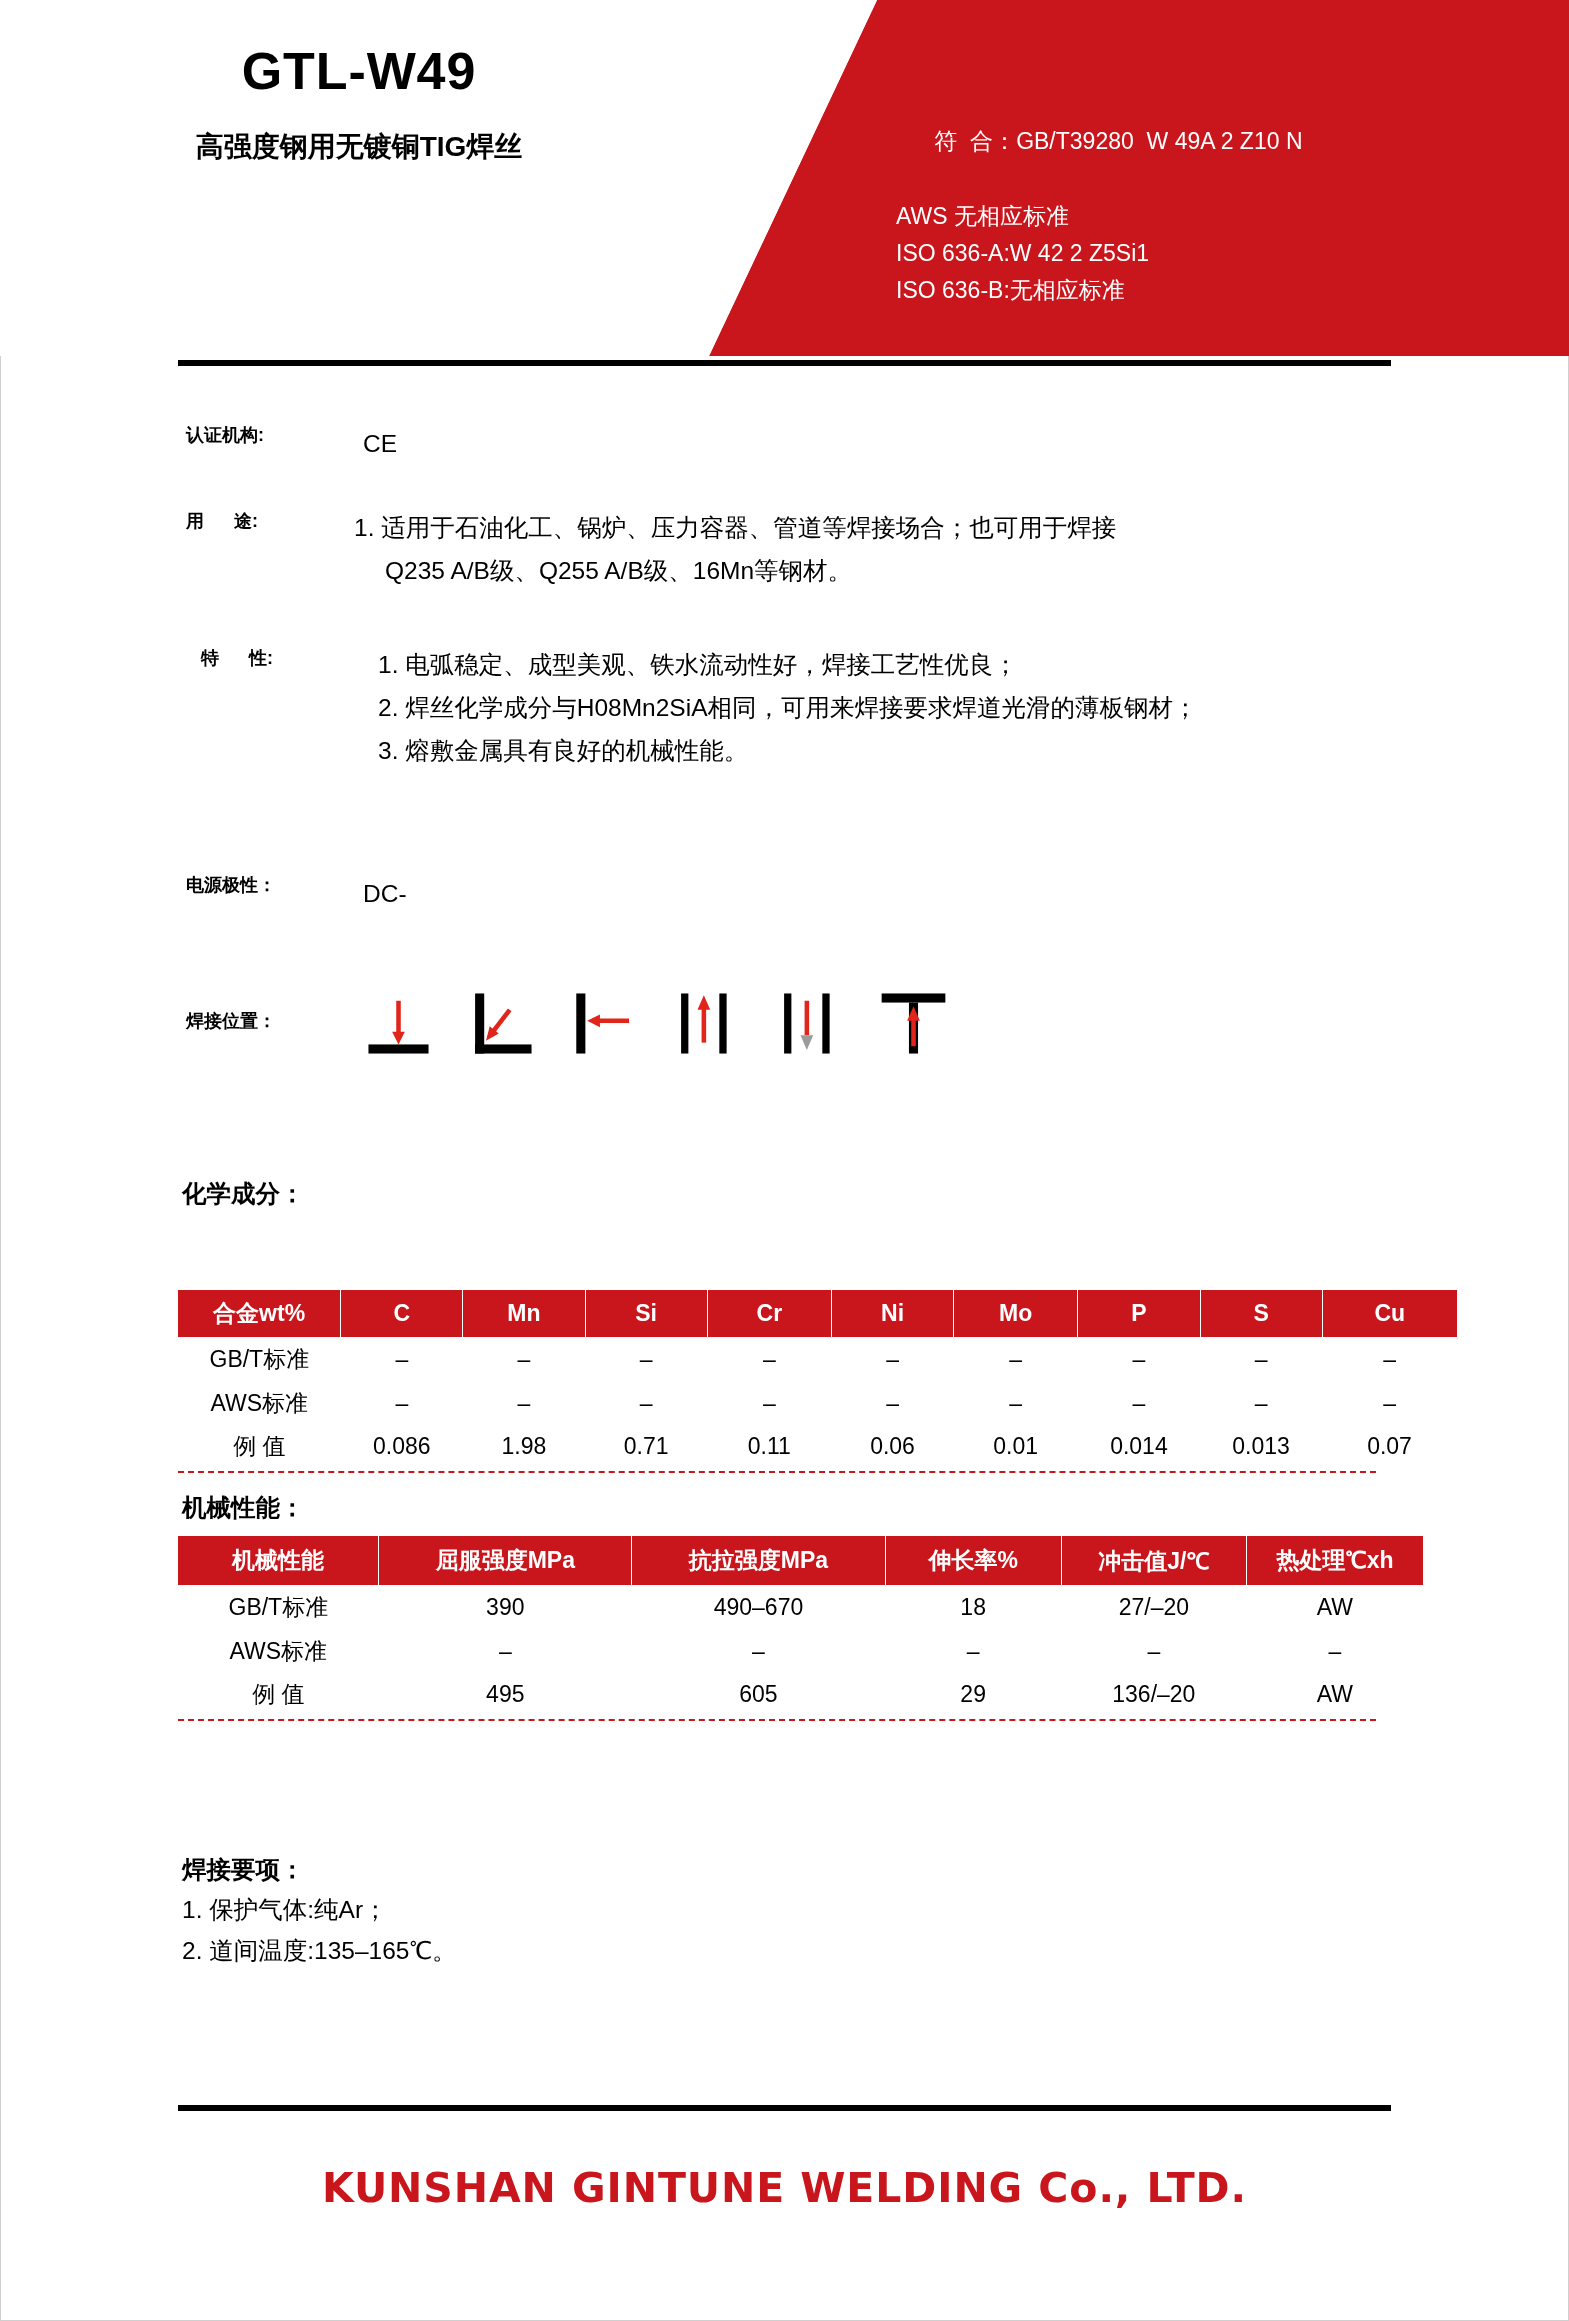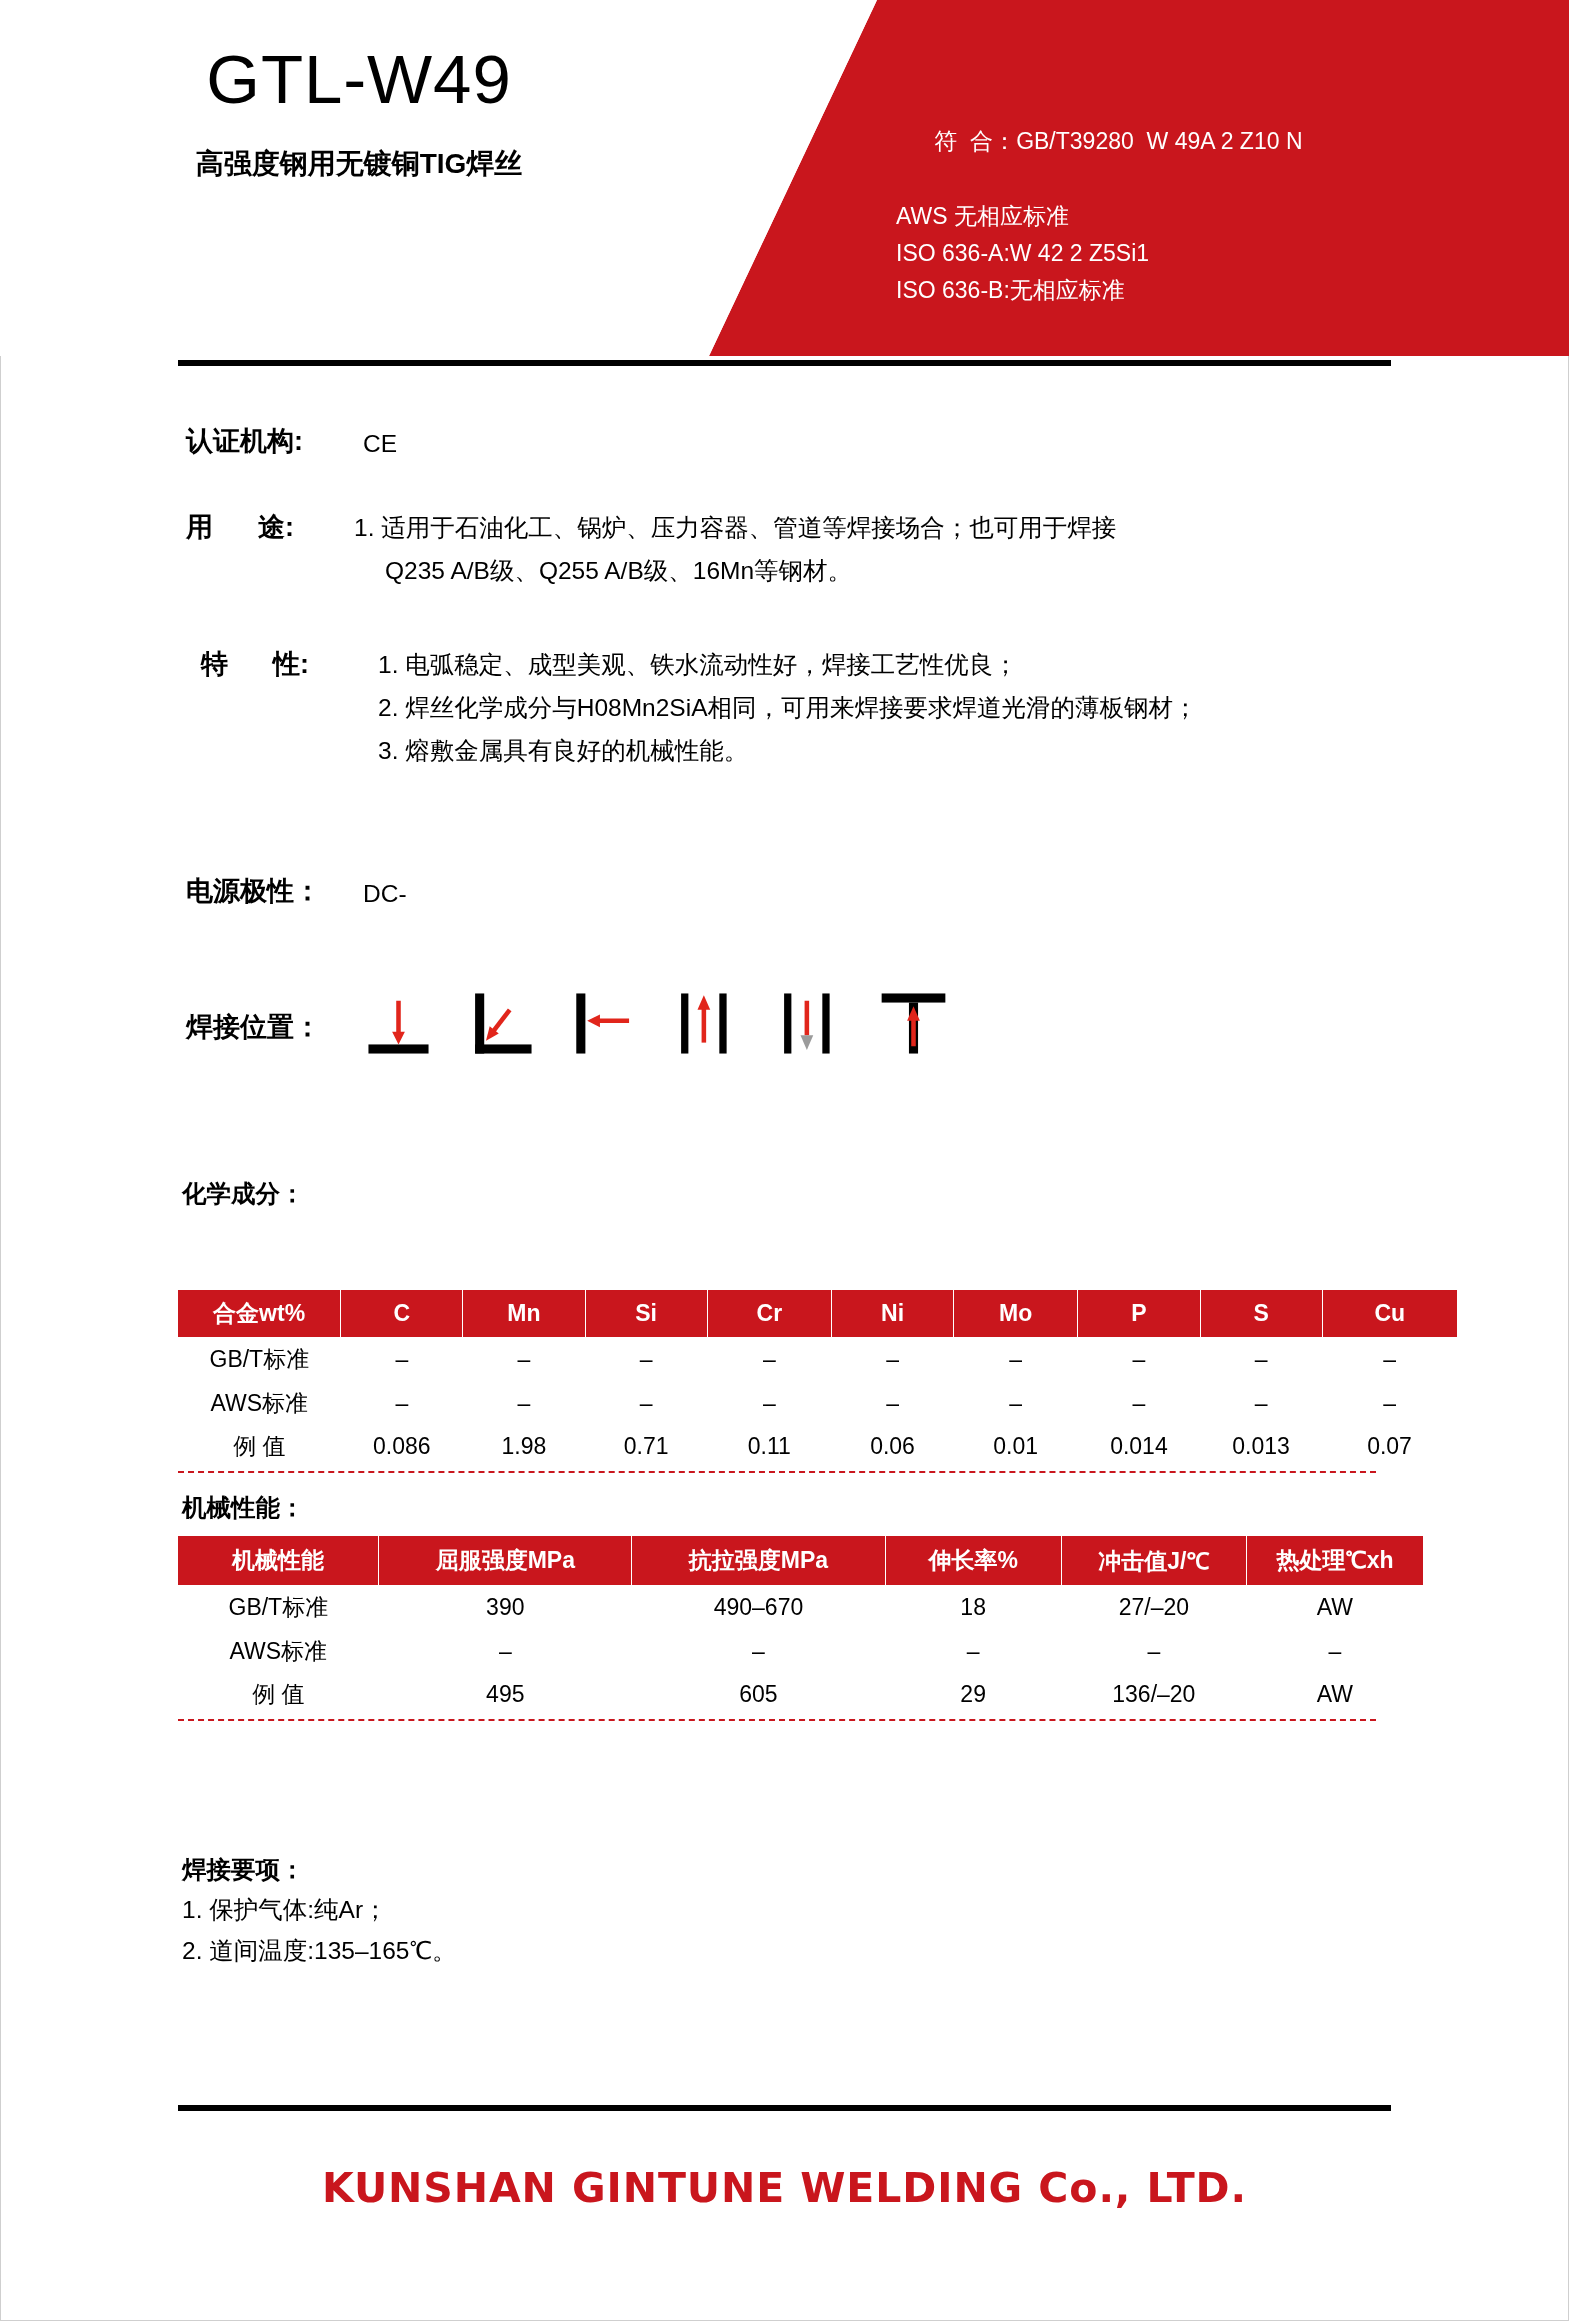--- a/index.html
+++ b/index.html
@@ -42,22 +42,22 @@
     clip-path: polygon(0 0, 877px 0, 709px 356px, 0 356px);
   }
   .title-block {
     position: absolute;
     left: 0;
     top: 45px;
     width: 718px;
     text-align: center;
   }
   .prod-title {
-    font-size: 69px;
-    font-weight: normal;
+    font-size: 52px;
+    font-weight: bold;
     letter-spacing: 0.9px;
     line-height: 1.0;
     color: #000;
   }
   .prod-sub1 {
     font-size: 28px;
     font-weight: bold;
     margin-top: 31px;
     color: #000;
   }
@@ -94,21 +94,21 @@
   }
 
   
   .content {
     position: absolute;
     left: 0;
     top: 391px;
     width: 1569px;
   }
   .lbl {
-    font-size: 27px;
+    font-size: 18px;
     font-weight: bold;
     color: #000;
     white-space: pre;
   }
   .val {
     font-size: 23.6px;
     color: #000;
     line-height: 1.72;
   }
 

